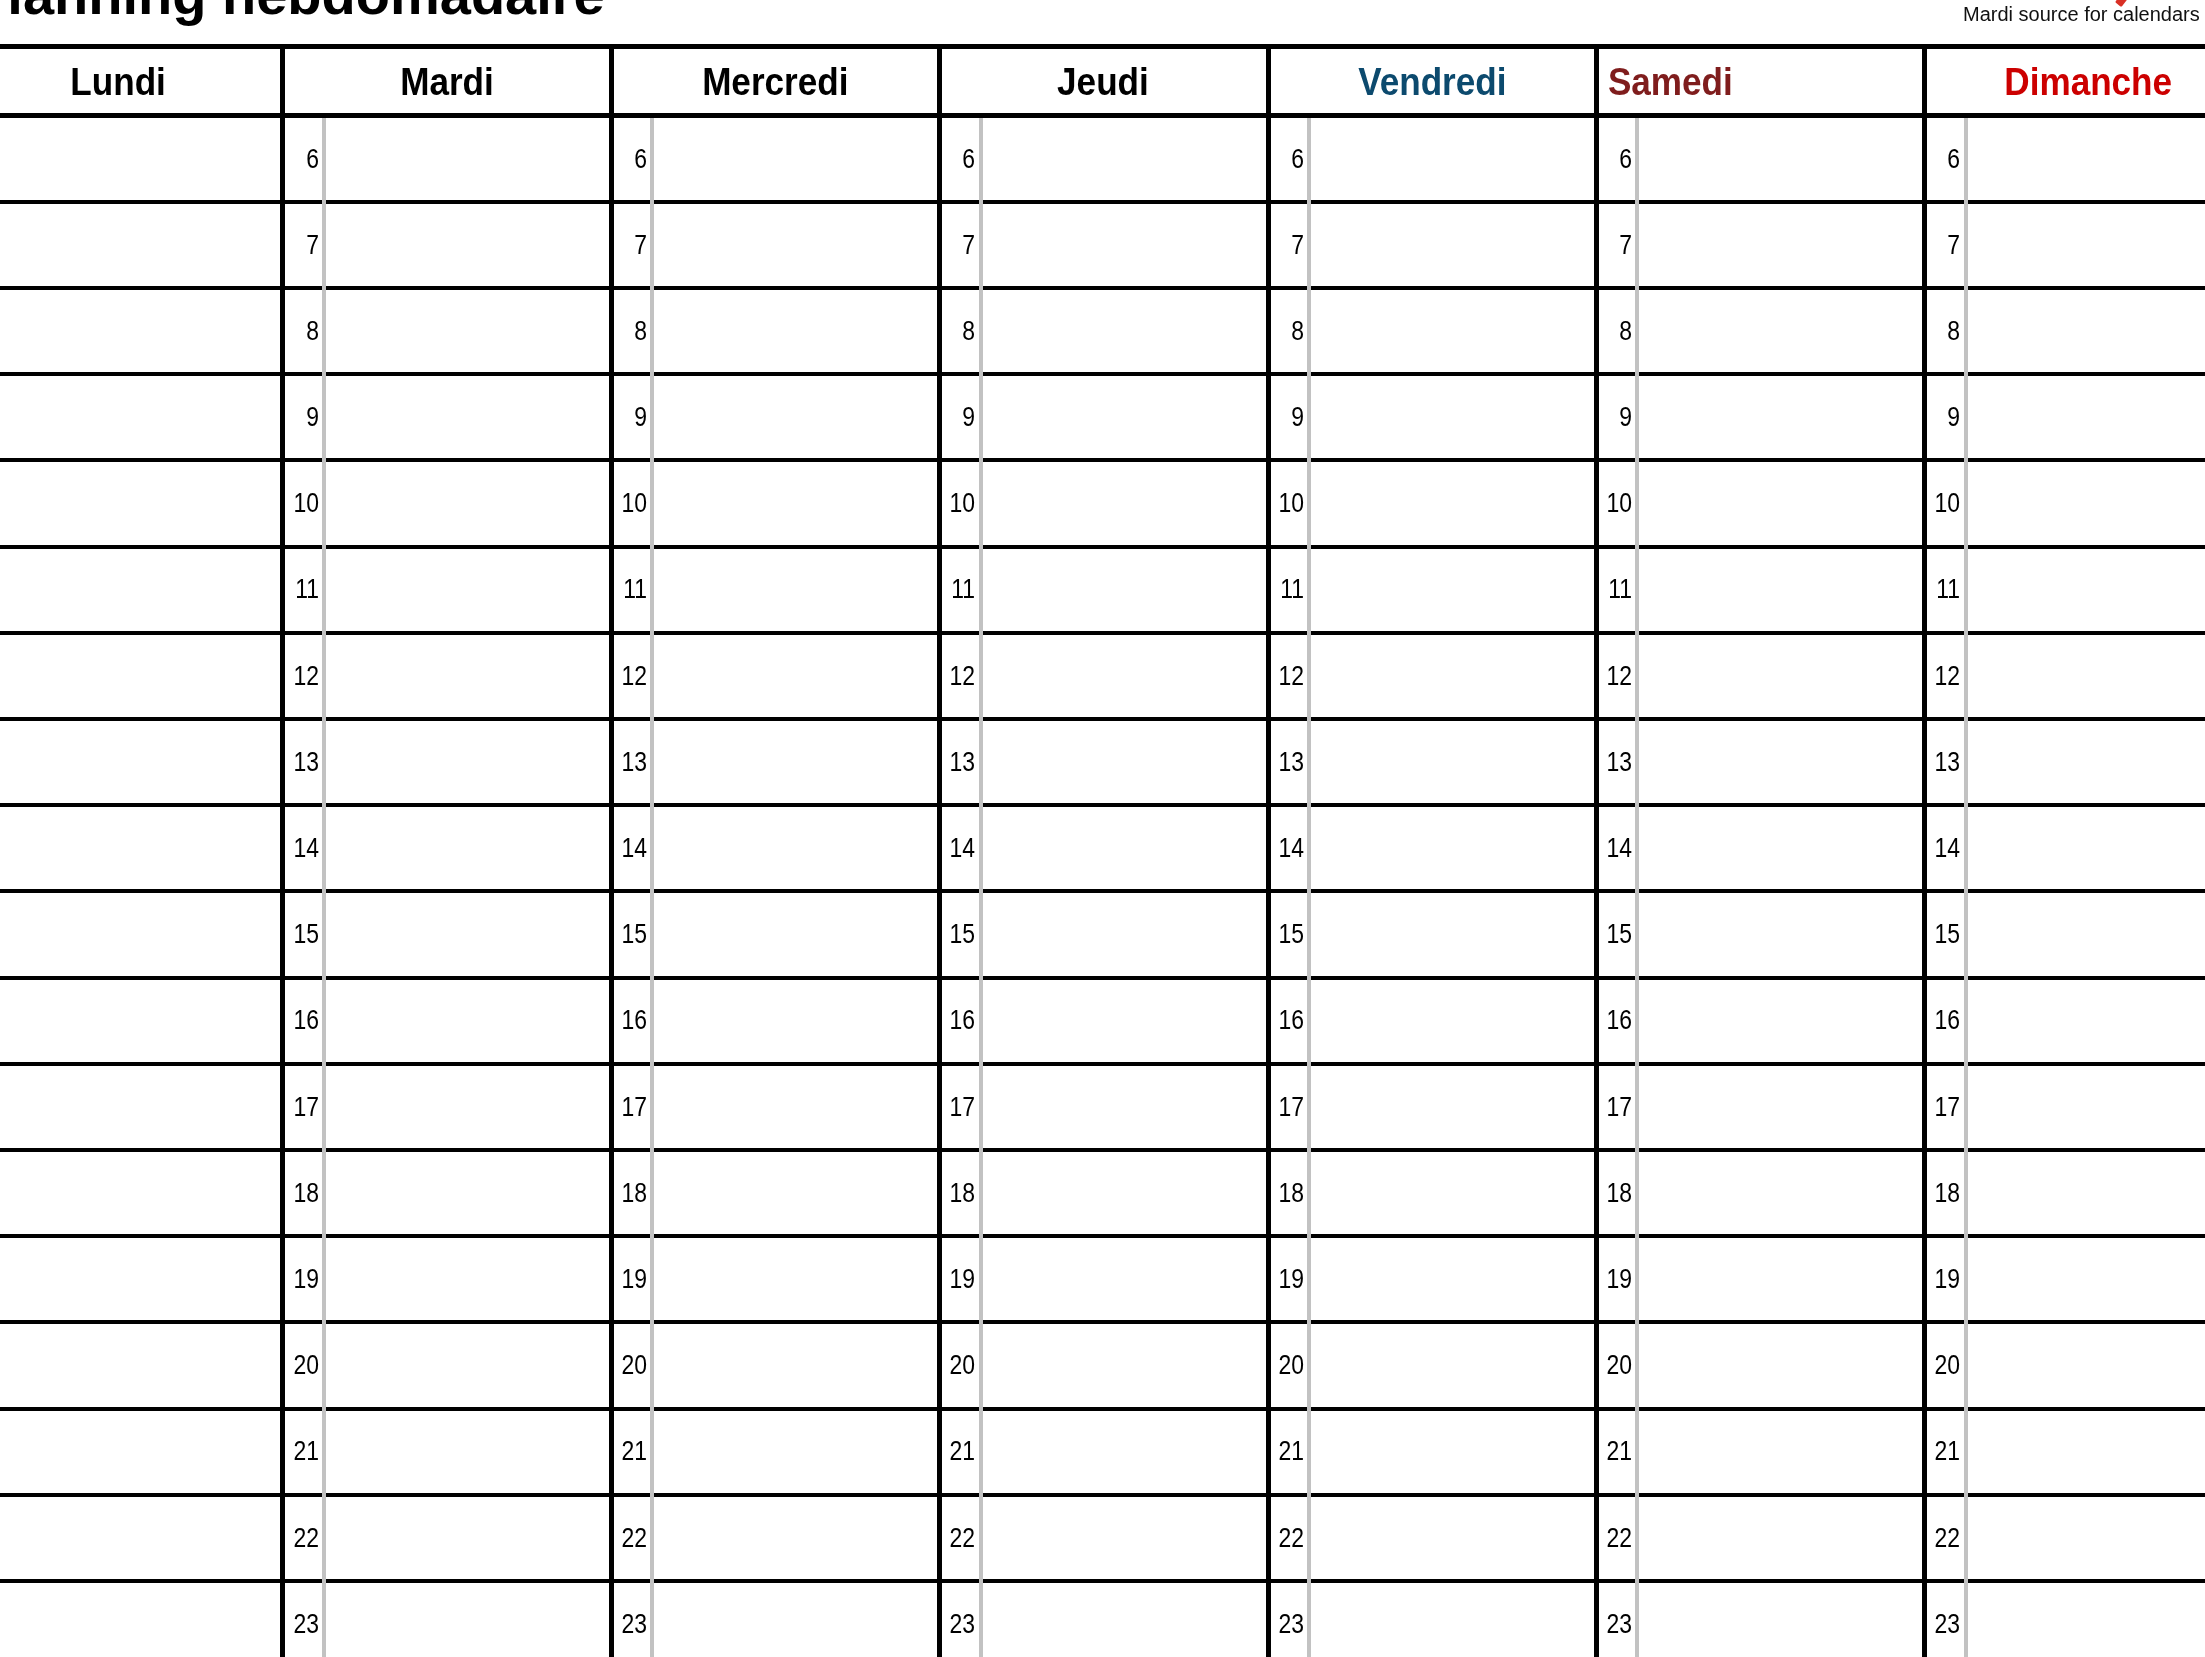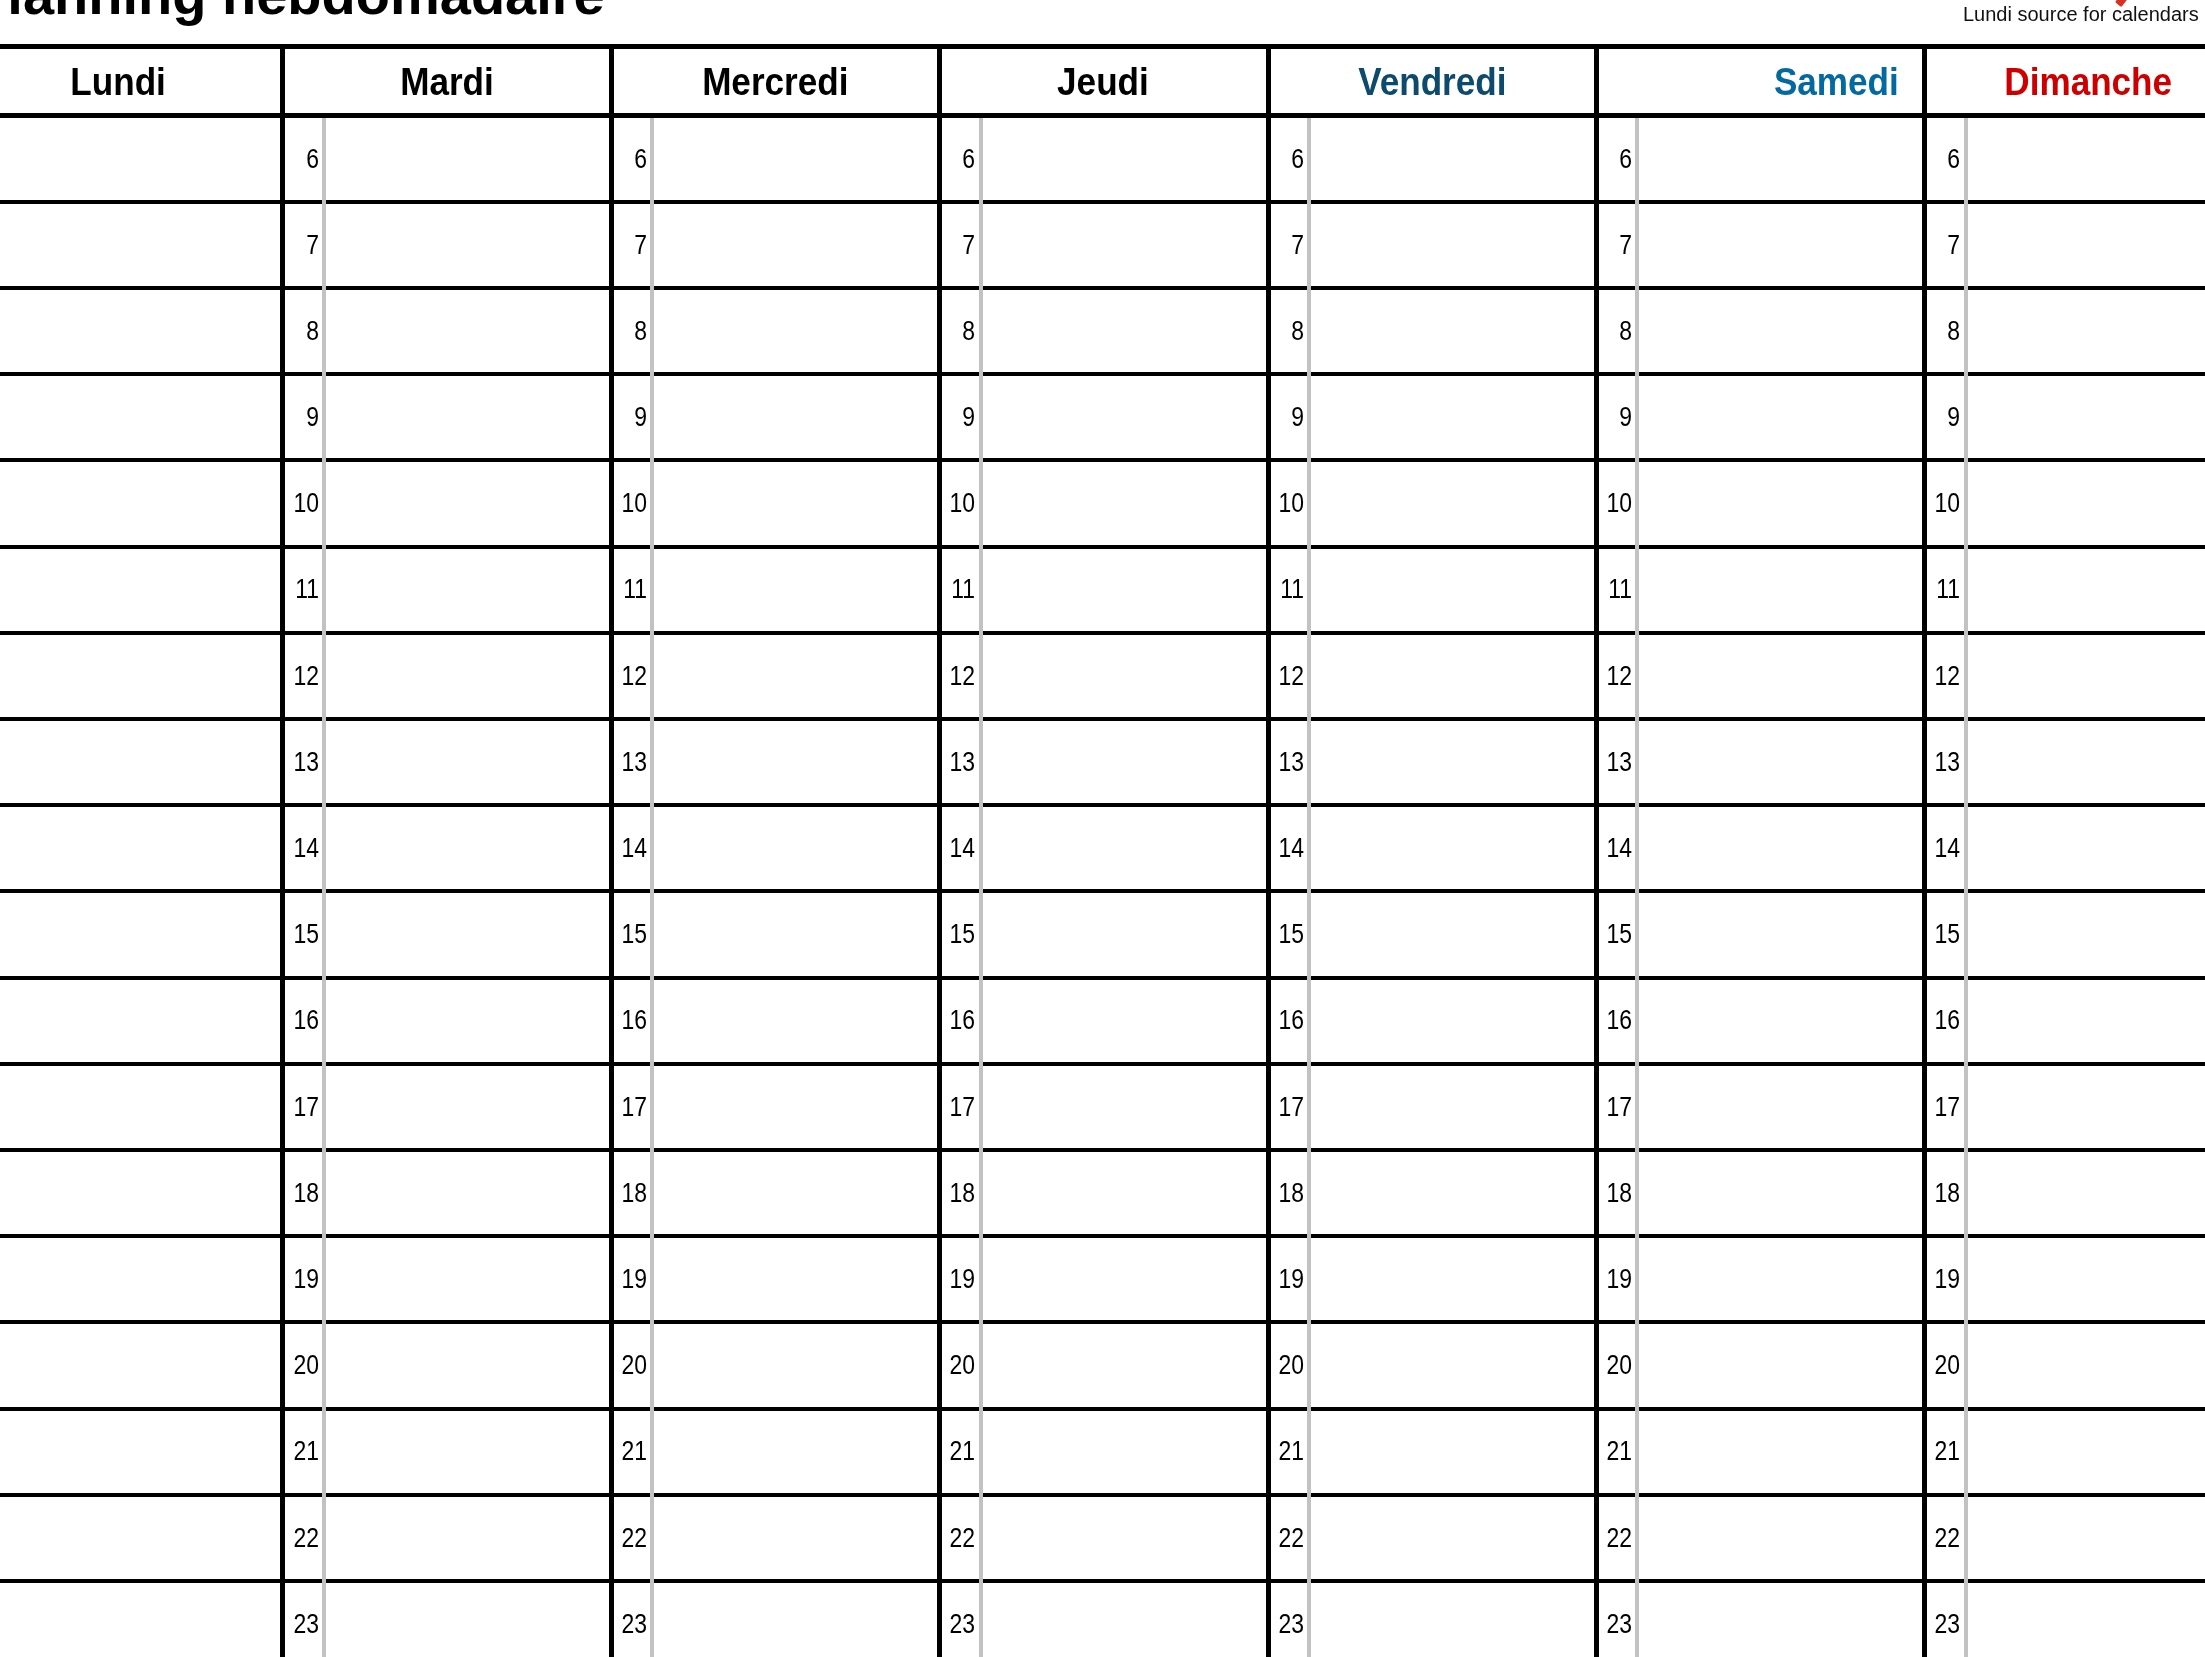--- a/index.html
+++ b/index.html
@@ -19,21 +19,21 @@
               white-space:nowrap;}
   .day-header .inner{display:inline-block;transform:scaleX(0.9);transform-origin:center;}
   .hour-label{position:absolute;text-align:right;font-size:27px;color:#000;white-space:nowrap;}
   .hour-label .inner{display:inline-block;transform:scaleX(0.85);transform-origin:right center;}
 </style>
 </head>
 <body>
 
 <div class="sheet">
   <h1 class="title">Planning hebdomadaire</h1>
-  <div class="tagline">Lundi source for calendars</div>
+  <div class="tagline">Mardi source for calendars</div>
   <div class="logo-fragment" style="background: rgb(217, 48, 37);"></div>
   <div id="grid">
       <div class="hline" style="top: 44px; height: 5.2px; background: rgb(0, 0, 0);"></div>
       <div class="hline" style="top: 113px; height: 4.5px; background: rgb(0, 0, 0);"></div>
       <div class="hline" style="top: 200px; height: 3.7px; background: rgb(0, 0, 0);"></div>
       <div class="hline" style="top: 286px; height: 3.7px; background: rgb(0, 0, 0);"></div>
       <div class="hline" style="top: 372px; height: 3.7px; background: rgb(0, 0, 0);"></div>
       <div class="hline" style="top: 458px; height: 3.7px; background: rgb(0, 0, 0);"></div>
       <div class="hline" style="top: 545px; height: 3.7px; background: rgb(0, 0, 0);"></div>
       <div class="hline" style="top: 631px; height: 3.7px; background: rgb(0, 0, 0);"></div>
@@ -58,21 +58,21 @@
       <div class="grayline" style="left: 650px; top: 118px; width: 3.7px; height: 1540px; background: rgb(194, 194, 194);"></div>
       <div class="grayline" style="left: 979px; top: 118px; width: 3.7px; height: 1540px; background: rgb(194, 194, 194);"></div>
       <div class="grayline" style="left: 1307px; top: 118px; width: 3.7px; height: 1540px; background: rgb(194, 194, 194);"></div>
       <div class="grayline" style="left: 1635px; top: 118px; width: 3.7px; height: 1540px; background: rgb(194, 194, 194);"></div>
       <div class="grayline" style="left: 1964px; top: 118px; width: 3.7px; height: 1540px; background: rgb(194, 194, 194);"></div>
       <div class="day-header" style="left: -46px; top: 49px; width: 328px; height: 65px; line-height: 65px; color: rgb(0, 0, 0);"><span class="inner">Lundi</span></div>
       <div class="day-header" style="left: 283px; top: 49px; width: 328px; height: 65px; line-height: 65px; color: rgb(0, 0, 0);"><span class="inner">Mardi</span></div>
       <div class="day-header" style="left: 611px; top: 49px; width: 328px; height: 65px; line-height: 65px; color: rgb(0, 0, 0);"><span class="inner">Mercredi</span></div>
       <div class="day-header" style="left: 939px; top: 49px; width: 328px; height: 65px; line-height: 65px; color: rgb(0, 0, 0);"><span class="inner">Jeudi</span></div>
       <div class="day-header" style="left: 1268px; top: 49px; width: 328px; height: 65px; line-height: 65px; color: #0c4a6e;"><span class="inner">Vendredi</span></div>
-      <div class="day-header" style="left: 1672px; top: 49px; width: 328px; height: 65px; line-height: 65px; color: #0369a1;"><span class="inner">Samedi</span></div>
+      <div class="day-header" style="left: 1506px; top: 49px; width: 328px; height: 65px; line-height: 65px; color: #7f1d1d;"><span class="inner">Samedi</span></div>
       <div class="day-header" style="left: 1924px; top: 49px; width: 328px; height: 65px; line-height: 65px; color: rgb(204, 0, 0);"><span class="inner">Dimanche</span></div>
       <div class="hour-label" style="left: 286px; width: 33px; top: 116px; height: 86px; line-height: 86px;"><span class="inner">6</span></div>
       <div class="hour-label" style="left: 286px; width: 33px; top: 202px; height: 86px; line-height: 86px;"><span class="inner">7</span></div>
       <div class="hour-label" style="left: 286px; width: 33px; top: 288px; height: 86px; line-height: 86px;"><span class="inner">8</span></div>
       <div class="hour-label" style="left: 286px; width: 33px; top: 374px; height: 86px; line-height: 86px;"><span class="inner">9</span></div>
       <div class="hour-label" style="left: 286px; width: 33px; top: 460px; height: 86px; line-height: 86px;"><span class="inner">10</span></div>
       <div class="hour-label" style="left: 286px; width: 33px; top: 546px; height: 86px; line-height: 86px;"><span class="inner">11</span></div>
       <div class="hour-label" style="left: 286px; width: 33px; top: 633px; height: 86px; line-height: 86px;"><span class="inner">12</span></div>
       <div class="hour-label" style="left: 286px; width: 33px; top: 719px; height: 86px; line-height: 86px;"><span class="inner">13</span></div>
       <div class="hour-label" style="left: 286px; width: 33px; top: 805px; height: 86px; line-height: 86px;"><span class="inner">14</span></div>

